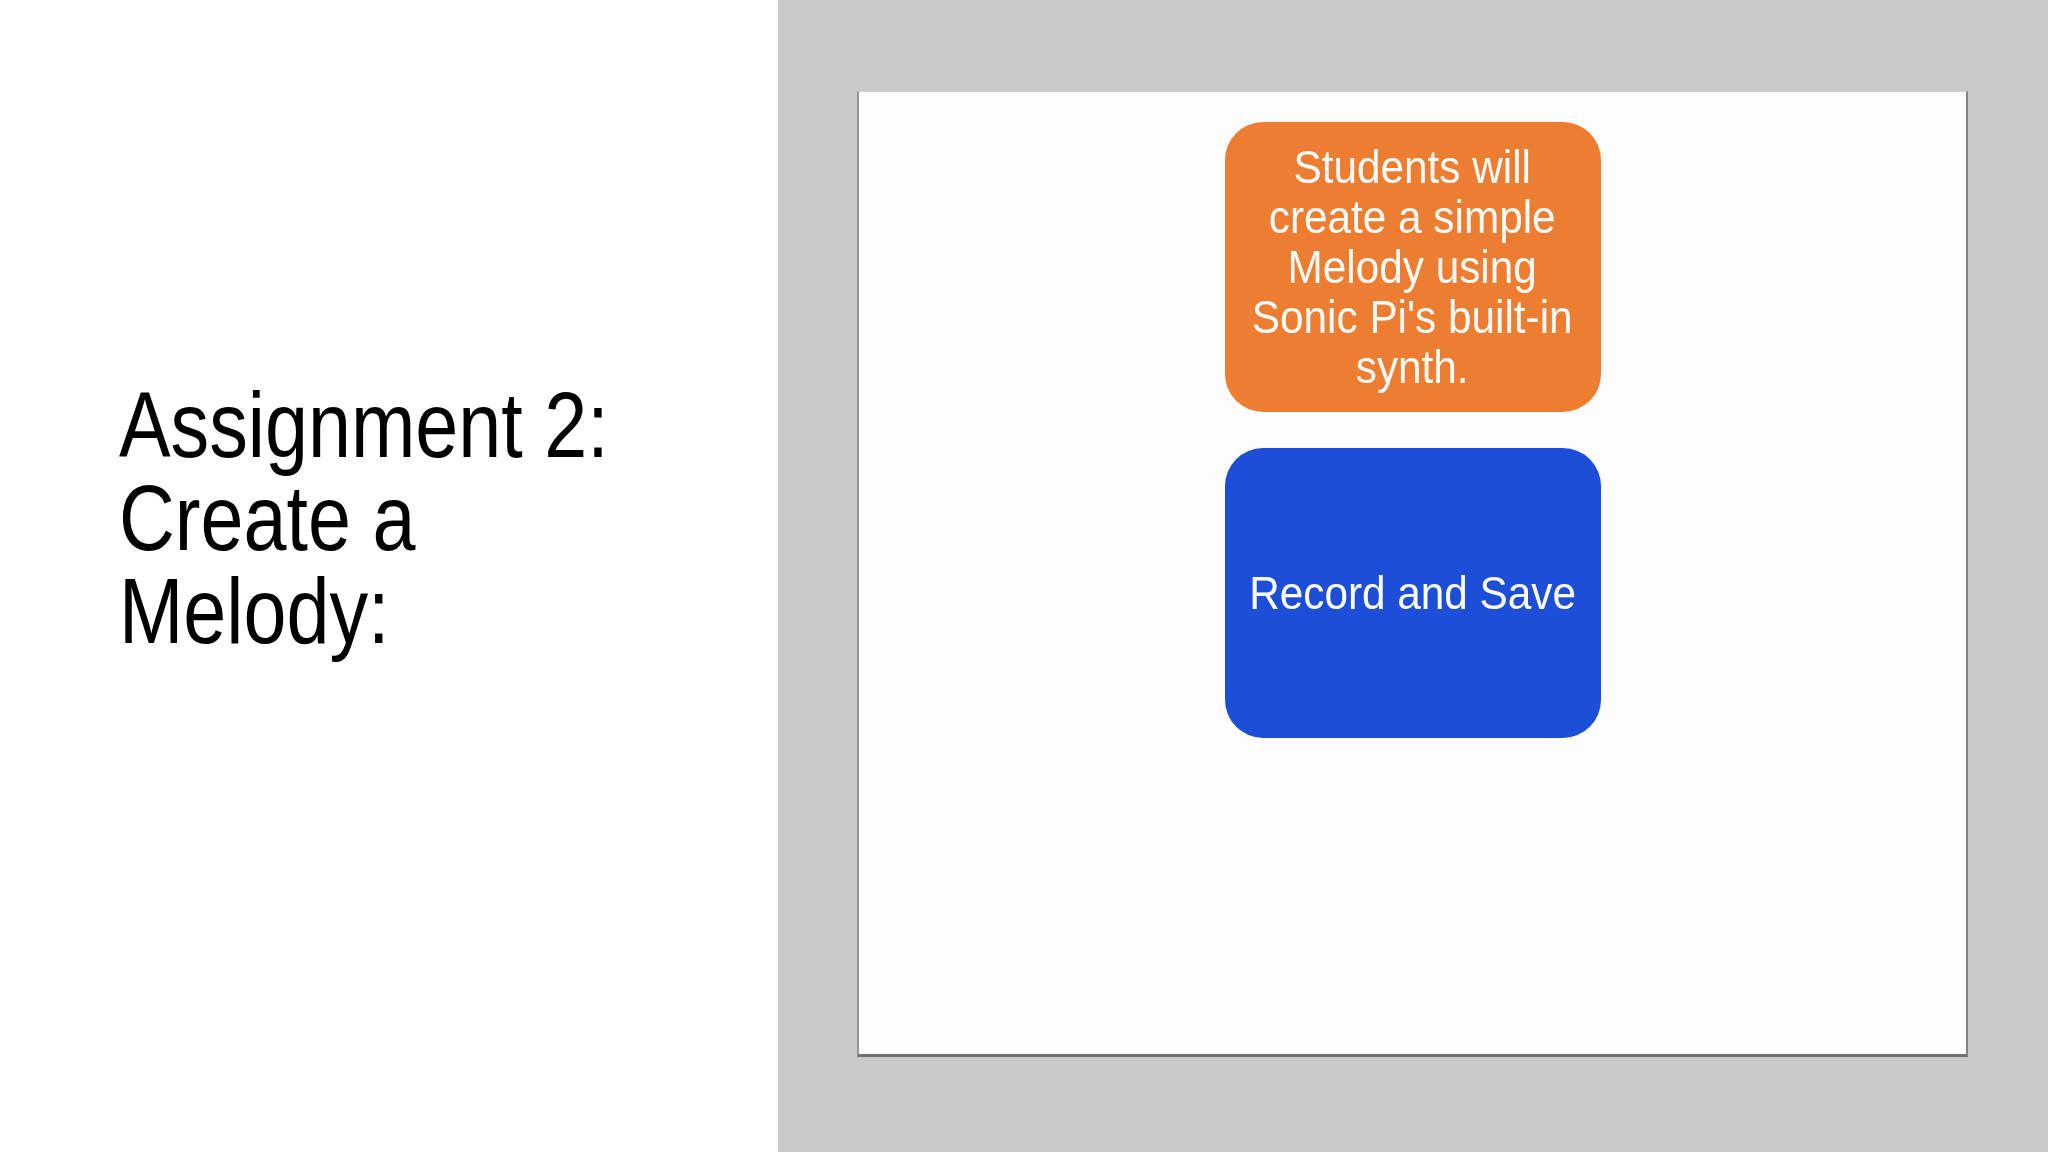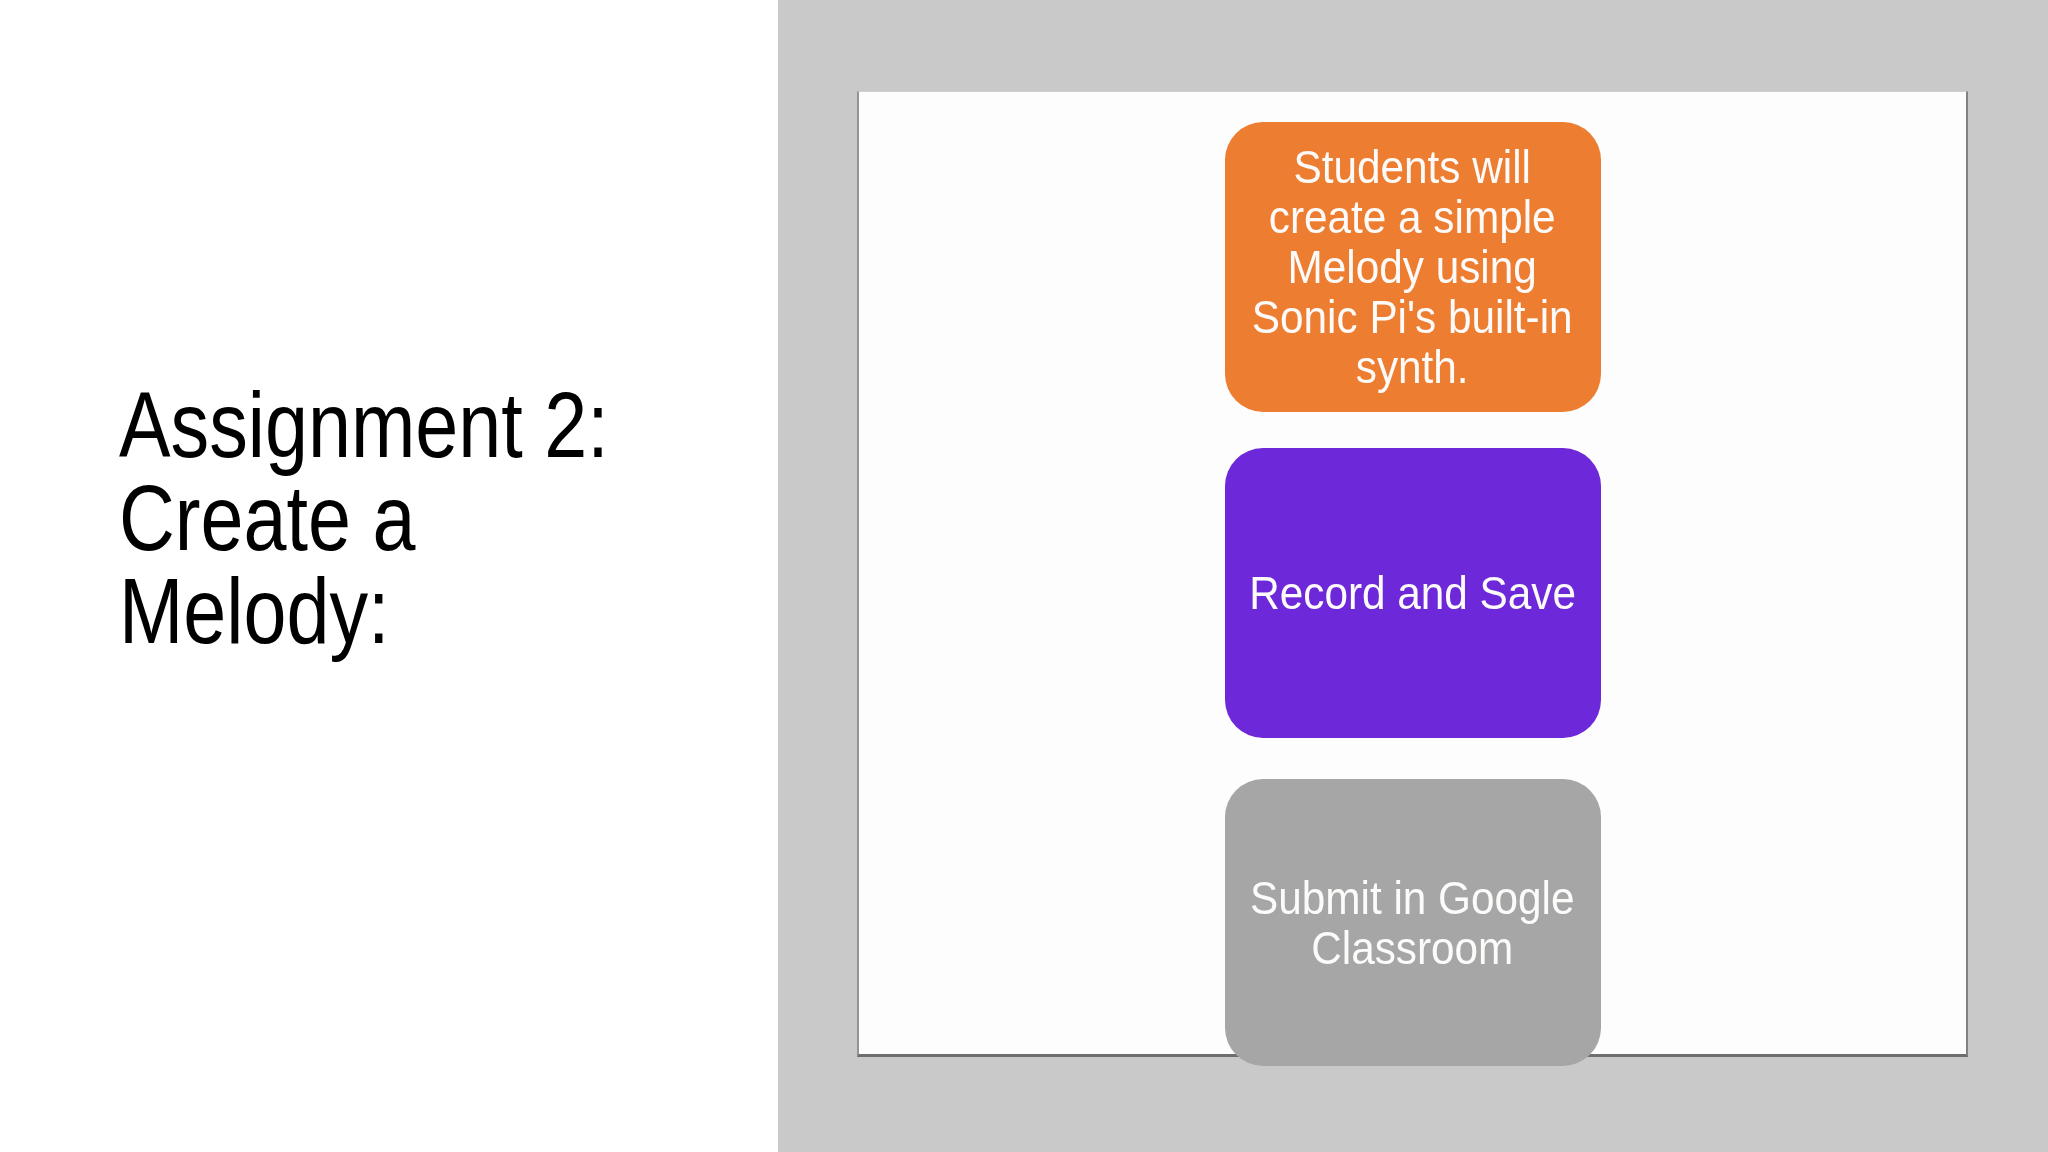--- a/index.html
+++ b/index.html
@@ -89,25 +89,21 @@
     <div class="slide" style="background-color: rgb(253, 253, 253); gap: 20px;">
 
       <div class="box box-1" style="background-color: rgb(237, 125, 49);">
         <div class="box-text">Students will
 create a simple
 Melody using
 Sonic Pi's built-in
 synth.</div>
       </div>
 
-      <div class="box box-2" style="background-color: #6d28d9;">
+      <div class="box box-2" style="background-color: #1d4ed8;">
         <div class="box-text">Record and Save</div>
       </div>
 
-      <div class="box box-3" style="background-color: rgb(166, 166, 166);">
-        <div class="box-text">Submit in Google
-Classroom</div>
-      </div>
 
     </div>
   </div>
 
 </div>
 
 </body></html>

